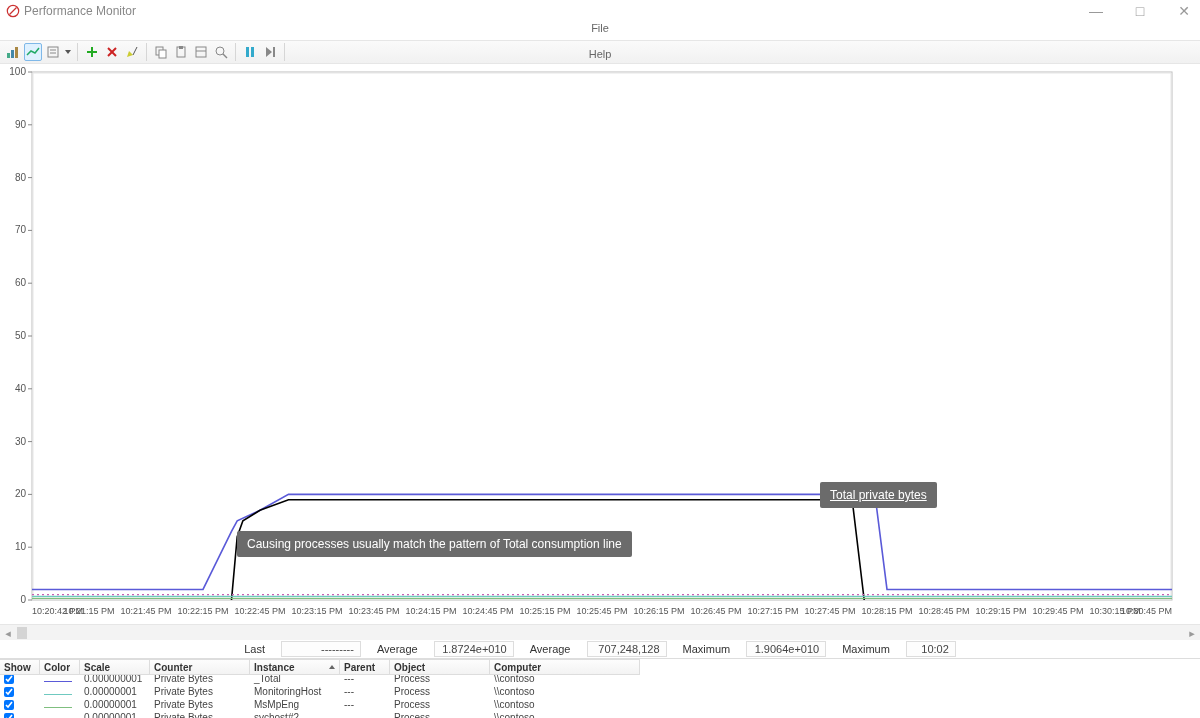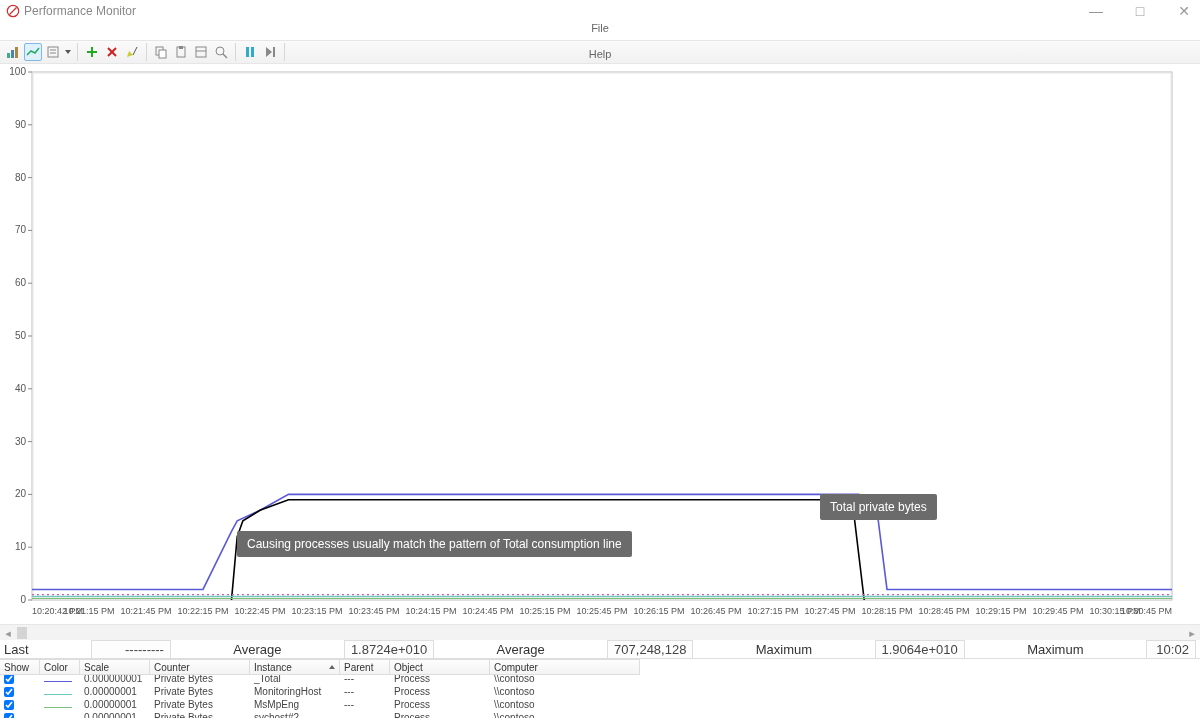--- a/index.html
+++ b/index.html
@@ -24,28 +24,28 @@
   .chart-wrap { position: relative; height: 560px; }
   svg.chart { position: absolute; inset: 0; width: 100%; height: 100%; }
   .tooltip-box { position: absolute; background: #6b6b6b; color: #fff; font-size: 12px; padding: 6px 10px; border-radius: 2px; }
   
   .hscroll { height: 16px; background: #f3f3f3; border-top: 1px solid #e6e6e6; position: relative; }
   .hscroll .arrow { position: absolute; top: 0; width: 16px; height: 16px; display: flex; align-items: center; justify-content: center; color: #999; }
   .hscroll .arrow.left { left: 0; }
   .hscroll .arrow.right { right: 0; }
   .hscroll .thumb { position: absolute; top: 2px; height: 12px; background: #d4d4d4; left: 17px; width: 10px; }
   
-  .statbar { height: 18px; display: flex; justify-content: space-between; align-items: center; gap: 16px; padding: 0 4px; font-size: 13px; }
+  .statbar { height: 18px; display: flex; justify-content: center; align-items: center; gap: 16px; padding: 0 4px; font-size: 11px; }
   .statbar .lab { color: #333; }
   .statbar .val-box { border: 1px solid #ddd; padding: 1px 6px; min-width: 80px; text-align: right; background: #fdfdfd; }
   
   .counter-table { border-top: 1px solid #ddd; }
   .ct-header, .ct-row { display: grid; grid-template-columns: 40px 40px 70px 100px 90px 50px 100px 150px; font-size: 10px; align-items: center; height: 13px; }
   .ct-header { background: #fff; }
-  .ct-header > div { border: 1px solid #ddd; border-left: none; padding: 1px 4px; color: #333; background: linear-gradient(#fdfdfd,#f3f3f3); height: 16px; display:flex; align-items:center; position:relative;}
+  .ct-header > div { border: 1px solid #ddd; border-left: none; padding: 1px 4px; color: #333; background: linear-gradient(#fdfdfd,#f3f3f3); height: 16px; display:flex; align-items:center; position:relative;font-weight:bold;}
   .ct-header > div.sorted::after { content:""; position:absolute; right:4px; top:5px; border-left:3px solid transparent; border-right:3px solid transparent; border-bottom:4px solid #666;}
   .ct-row > div { padding: 0 4px; color: #444; white-space: nowrap; overflow:hidden; }
   .ct-row .chk { display:flex; align-items:center; justify-content:flex-start;}
   .ct-row input[type=checkbox] { width:10px; height:10px; }
   .color-swatch { width: 28px; height: 0; border-top-width:1px; border-top-style: solid; margin-top:6px;}
 </style>
 </head>
 <body>
 
 <div class="titlebar">
@@ -196,21 +196,21 @@
         <text x="1058" y="550" text-anchor="middle" font-size="9" fill="#555">10:29:45 PM</text>
         <text x="1115" y="550" text-anchor="middle" font-size="9" fill="#555">10:30:15 PM</text>
         <text x="1172" y="550" text-anchor="end" font-size="9" fill="#555">10:30:45 PM</text>
         <path d="M32 525.44 L203 525.44 L231.5 467.36 L237.2 456.8 L260 446.24 L288.5 430.4 L830 430.4 L858.5 430.4 L875.6 435.68 L887 525.44 L1172 525.44 " fill="none" stroke="#5a5ad8" stroke-width="1.6" stroke-dasharray="none"></path>
         <path d="M231.5 536 L237.2 472.64 L242.9 456.8 L260 446.24 L288.5 435.68 L830 435.68 L852.8 440.96000000000004 L864.1999999999999 536 " fill="none" stroke="#000000" stroke-width="1.6" stroke-dasharray="none"></path>
         <path d="M32 532.304 L1172 532.304 " fill="none" stroke="#6fc9c0" stroke-width="1.2" stroke-dasharray="none"></path>
         <path d="M32 534.416 L1172 534.416 " fill="none" stroke="#7fbf7f" stroke-width="1.2" stroke-dasharray="none"></path>
         <path d="M32 530.72 L1172 530.72 " fill="none" stroke="#c85fb5" stroke-width="1.2" stroke-dasharray="2,3"></path>
       </g>
   </svg>
-  <div class="tooltip-box" style="left:820px; top:430px;">Total private bytes</div>
+  <div class="tooltip-box" style="left:820px; top:418px;text-decoration:underline;">Total private bytes</div>
   <div class="tooltip-box" style="left:237px; top:467px;">Causing processes usually match the pattern of Total consumption line</div>
 </div>
 
 <div class="hscroll">
   <div class="arrow left">◂</div>
   <div class="thumb"></div>
   <div class="arrow right">▸</div>
 </div>
 
 <div class="statbar">

